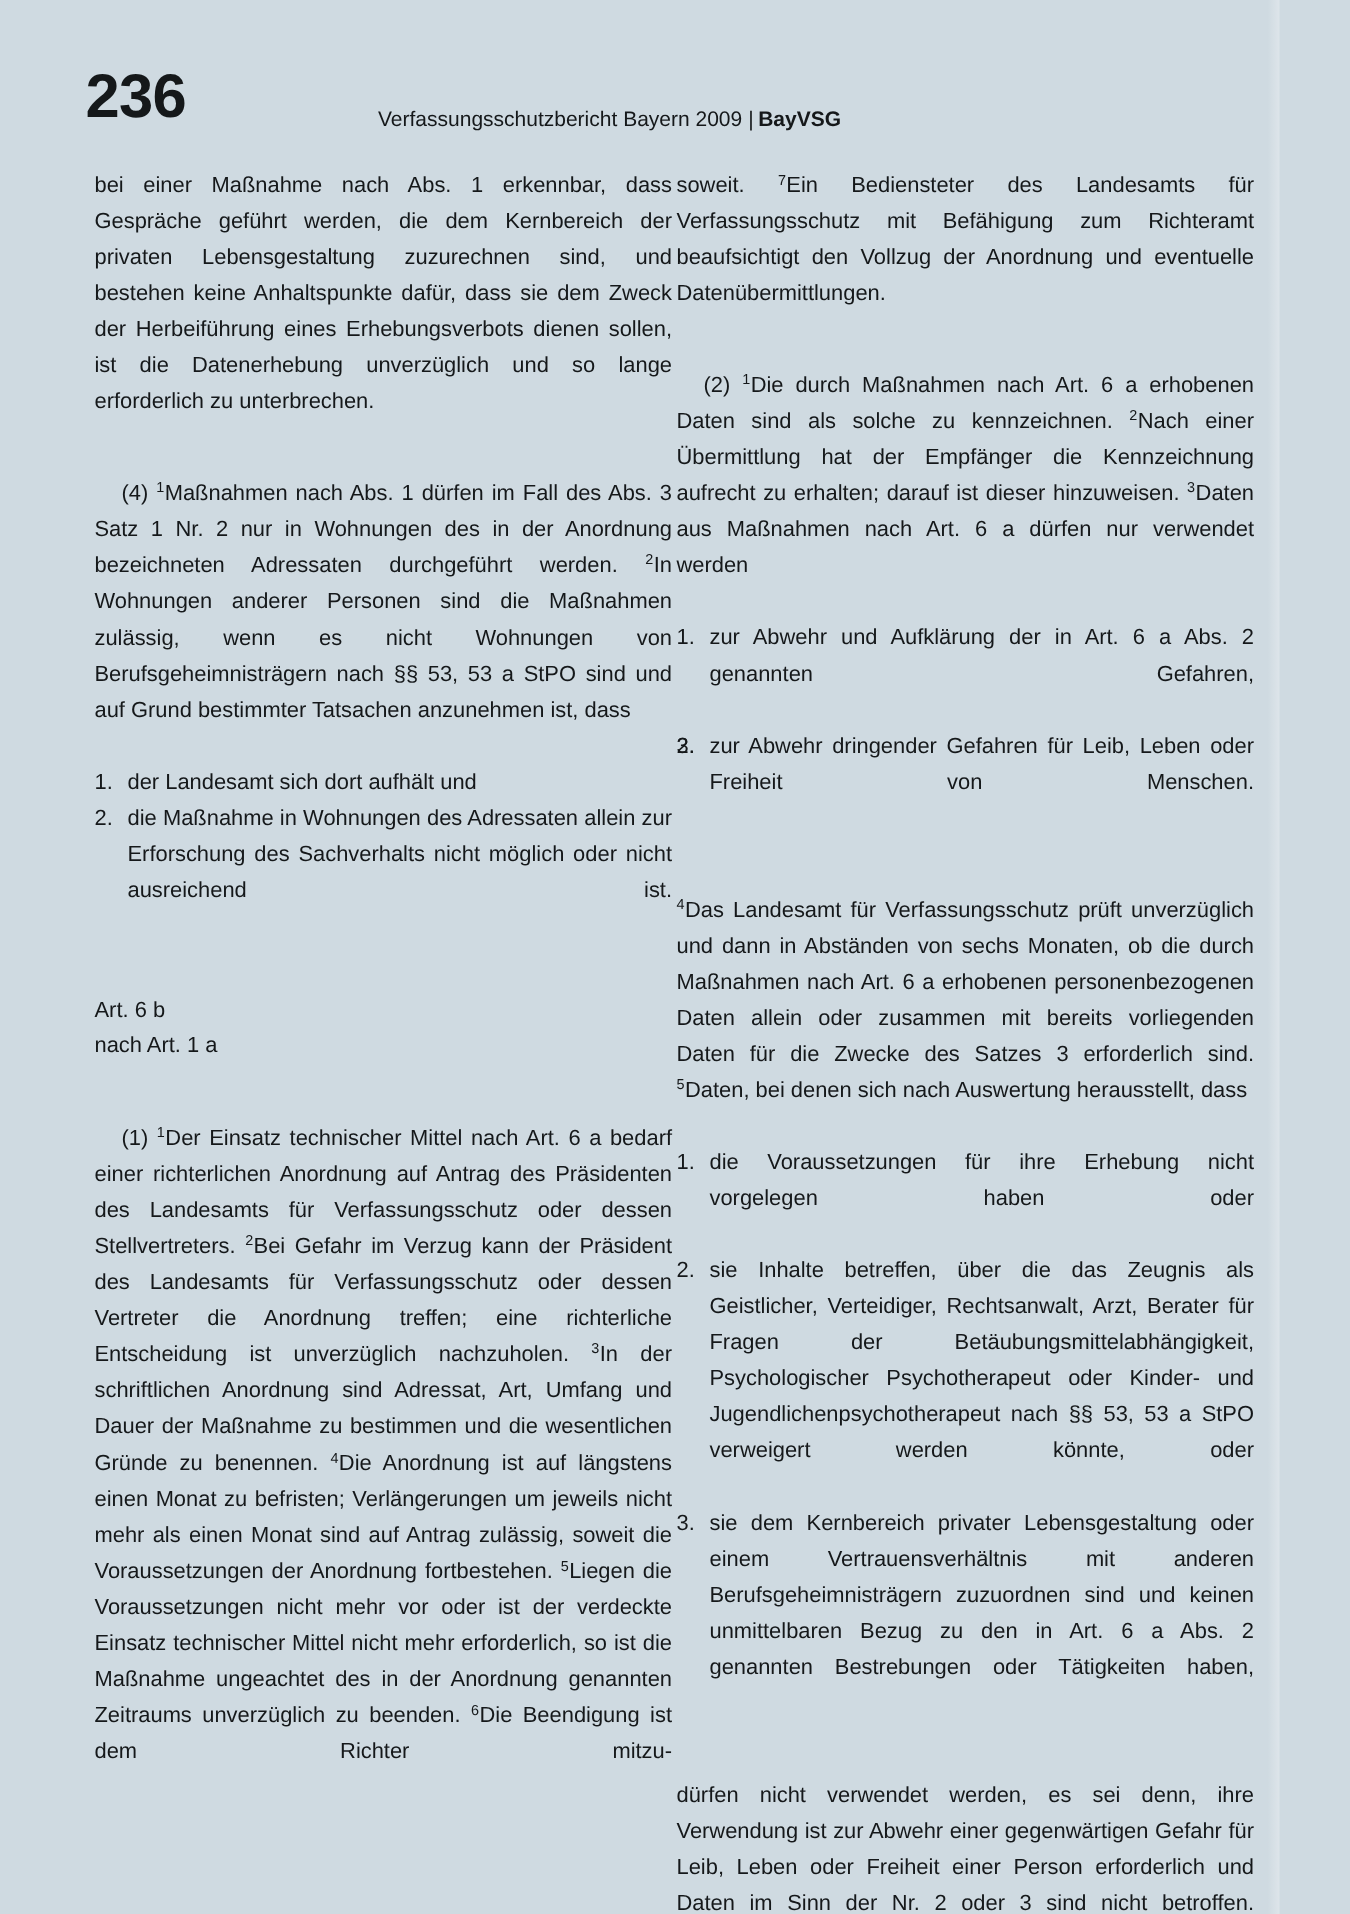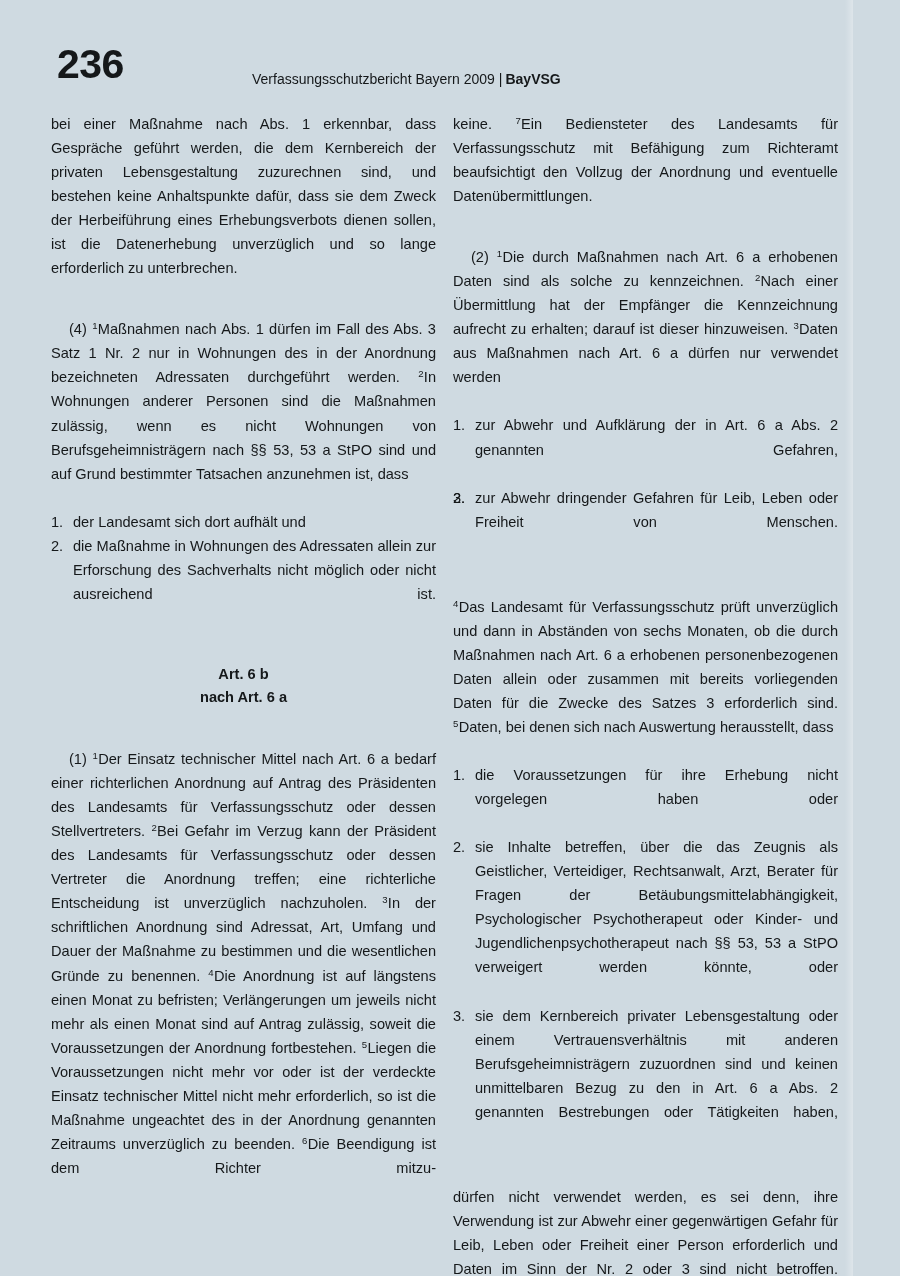--- a/index.html
+++ b/index.html
@@ -63,26 +63,26 @@
     padding: 0 3px 0 4px;
     color: #15181a;
   }
   .running-head .bold {
     font-weight: 700;
   }
 
   
   .columns {
     position: absolute;
-    left: 51px;
+    left: 63px;
     top: 112px;
     width: 788px;
     height: 1160px;
     display: flex;
-    gap: 17px;
+    gap: 3px;
   }
   .col {
     width: 385px;
     flex: 0 0 385px;
   }
 
   
   p.para {
     margin: 0;
     font-size: 14.6px;
@@ -114,23 +114,23 @@
     vertical-align: 0.52em;
     font-weight: 400;
     padding-right: 0.3px;
   }
 
   
   .art-heading {
     margin: 0;
     font-size: 14.6px;
     line-height: 23.6px;
-    font-weight: 700;
-    color: #15181a;
-    text-align: center;
+    font-weight: 400;
+    color: #15181a;
+    text-align: left;
   }
   .heading-block {
     margin-top: 33px;
     margin-bottom: 0;
   }
 
   
   ol.numlist {
     margin: 0;
     padding: 0;
@@ -194,30 +194,30 @@
         </li>
         <li>
           <span class="marker">2.</span>
           <span class="body">die Maßnahme in Wohnungen des Adressaten allein zur Erforschung des Sachverhalts nicht möglich oder nicht ausreichend ist.</span>
         </li>
       </ol>
 
 
       <div class="heading-block">
         <div class="art-heading">Art. 6 b</div>
-        <div class="art-heading">nach Art. 6 a</div>
+        <div class="art-heading">nach Art. 1 a</div>
       </div>
 
       <p class="para indent gap-before"><span>(1)</span> <sup class="sn">1</sup><span>Der Einsatz technischer Mittel nach Art. 6 a bedarf einer richterlichen Anordnung auf Antrag des Präsidenten des Landesamts für Verfassungsschutz oder dessen Stellvertreters. </span><sup class="sn">2</sup><span>Bei Gefahr im Verzug kann der Präsident des Landesamts für Verfassungsschutz oder dessen Vertreter die Anordnung treffen; eine richterliche Entscheidung ist unverzüglich nachzuholen. </span><sup class="sn">3</sup><span>In der schriftlichen Anordnung sind Adressat, Art, Umfang und Dauer der Maßnahme zu bestimmen und die wesentlichen Gründe zu benennen. </span><sup class="sn">4</sup><span>Die Anordnung ist auf längstens einen Monat zu befristen; Verlängerungen um jeweils nicht mehr als einen Monat sind auf Antrag zulässig, soweit die Voraussetzungen der Anordnung fortbestehen. </span><sup class="sn">5</sup><span>Liegen die Voraussetzungen nicht mehr vor oder ist der verdeckte Einsatz technischer Mittel nicht mehr erforderlich, so ist die Maßnahme ungeachtet des in der Anordnung genannten Zeitraums unverzüglich zu beenden. </span><sup class="sn">6</sup><span>Die Beendigung ist dem Richter mitzu-</span></p>
 
     </div>
 
     <div class="col">
 
-      <p class="para"><span>keine. </span><sup class="sn">7</sup><span>Ein Bediensteter des Landesamts für Verfassungsschutz mit Befähigung zum Richteramt beaufsichtigt den Vollzug der Anordnung und eventuelle Datenübermittlungen.</span></p>
+      <p class="para"><span>soweit. </span><sup class="sn">7</sup><span>Ein Bediensteter des Landesamts für Verfassungsschutz mit Befähigung zum Richteramt beaufsichtigt den Vollzug der Anordnung und eventuelle Datenübermittlungen.</span></p>
 
       <p class="para indent gap-before"><span>(2)</span> <sup class="sn">1</sup><span>Die durch Maßnahmen nach Art. 6 a erhobenen Daten sind als solche zu kennzeichnen. </span><sup class="sn">2</sup><span>Nach einer Übermittlung hat der Empfänger die Kennzeichnung aufrecht zu erhalten; darauf ist dieser hinzuweisen. </span><sup class="sn">3</sup><span>Daten aus Maßnahmen nach Art. 6 a dürfen nur verwendet werden</span></p>
 
       <ol class="numlist gap-before">
         <li>
           <span class="marker">1.</span>
           <span class="body">zur Abwehr und Aufklärung der in Art. 6 a Abs. 2 genannten Gefahren,</span>
         </li>
         <li>
           <span class="marker">2.</span>

